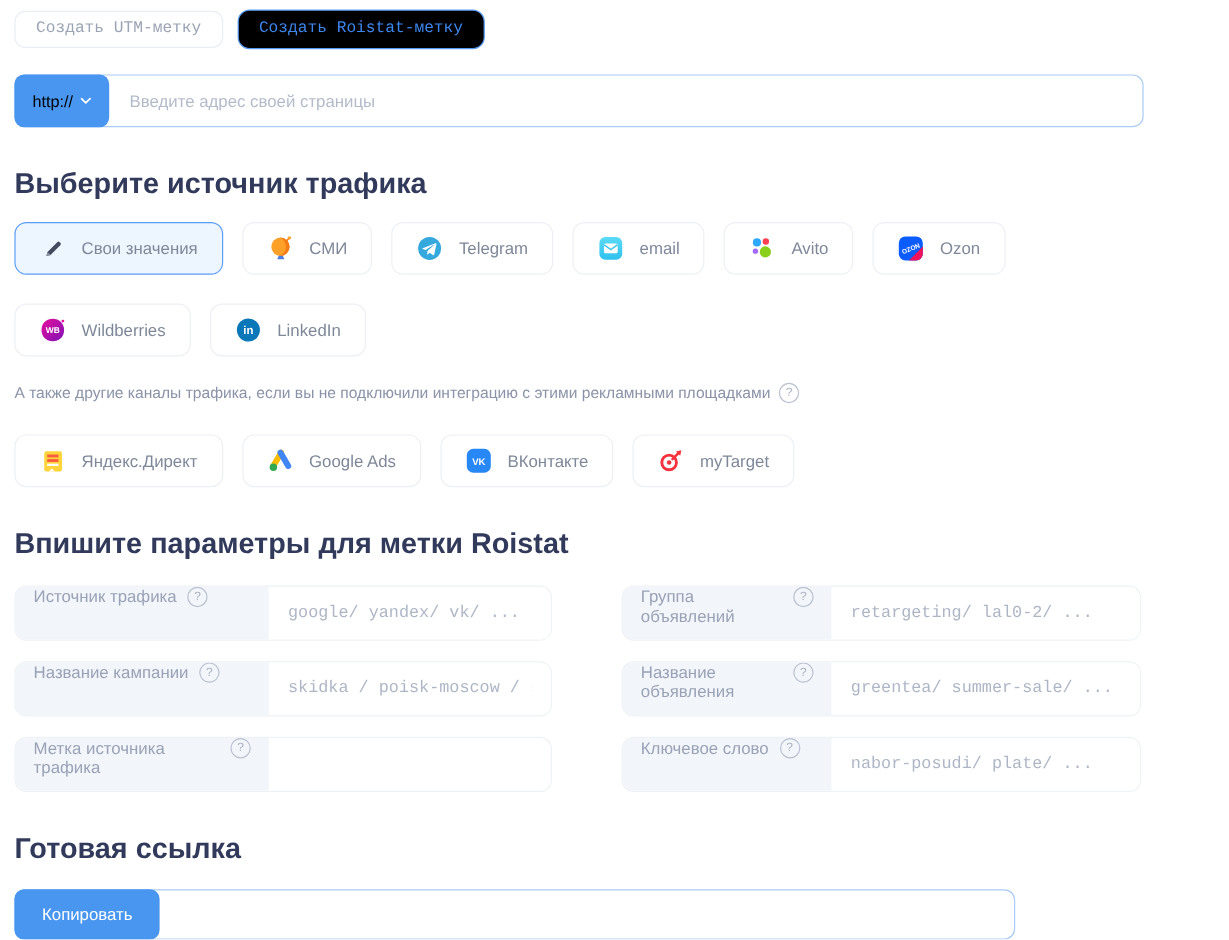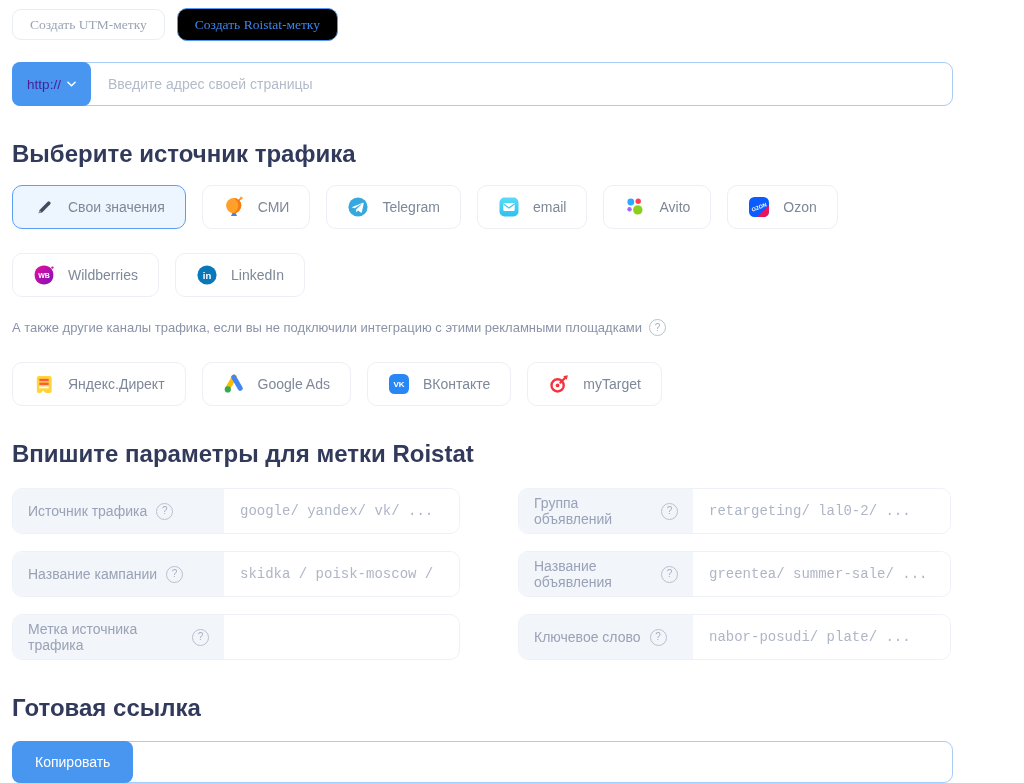--- a/index.html
+++ b/index.html
@@ -3,27 +3,27 @@
 <meta charset="utf-8">
 <style>
   html,body{margin:0;padding:0;width:1024px;height:783px;overflow:hidden;background:#fff;
     font-family:"Liberation Sans",sans-serif;-webkit-font-smoothing:antialiased;}
   .wrap{padding:8px 12px 0 12px;width:941px;}
 
   
   .tabs{display:flex;gap:12px;align-items:center;}
   .tab{height:31px;padding:0 17px;border:1px solid #e9edf4;border-radius:9px;background:#fff;
     color:#9aa4b5;font-size:13.5px;display:inline-flex;align-items:center;cursor:pointer;
-    font-family:Liberation Serif, serif;}
+    font-family:Liberation Mono, monospace;}
   .tab.active{background:#000000;border:1px solid #5599f2;color:#3c86ee;height:33px;border-radius:10px;}
 
   
   .urlbar{margin-top:21px;display:flex;align-items:stretch;width:941px;height:44px;
     border:1px solid #a9ccf6;border-radius:9px;box-sizing:border-box;background:#fff;}
-  .protocol{flex:0 0 79px;background:#4896f0;color:#4c1d95;font-size:13.5px;border-radius:8px;
+  .protocol{flex:0 0 79px;background:#4896f0;color:#000000;font-size:13.5px;border-radius:8px;
     display:flex;align-items:center;justify-content:center;gap:6px;cursor:pointer;margin:-1px 0 -1px -1px;}
   .urlbar input{flex:1;border:none;outline:none;background:transparent;padding:0 17px;font-size:14px;
     color:#39415c;font-family:"Liberation Sans",sans-serif;}
   .urlbar input::placeholder{color:#b3bbca;}
 
   h2{font-size:24px;font-weight:700;color:#323a5c;margin:34px 0 17px 0;}
 
   
   .chips{display:flex;flex-wrap:wrap;gap:24px 16px;}
   .chip{height:44px;box-sizing:border-box;display:inline-flex;align-items:center;gap:13px;
@@ -33,30 +33,30 @@
   .chip .ic{width:22px;height:22px;display:inline-flex;align-items:center;justify-content:center;flex:0 0 auto;}
 
   .note{margin:22px 0 26px 0;font-size:13px;color:#8a93a8;display:flex;align-items:center;gap:7px;}
   .q{width:15px;height:15px;border:1px solid #b9c0cf;border-radius:50%;font-size:10px;color:#a8afbe;
     display:inline-flex;align-items:center;justify-content:center;flex:0 0 auto;line-height:1;}
 
   
   .fgrid{display:grid;grid-template-columns:448px 433px;gap:17px 58px;margin-top:20px;}
   .field{display:flex;height:46px;box-sizing:border-box;border:1px solid #eef1f6;border-radius:10px;
     overflow:hidden;background:#fff;align-items:stretch;}
-  .flabel{background:#f2f5fa;display:flex;align-items:center;gap:9px;padding:0 15px;
+  .flabel{background:#f2f5fa;display:flex;align-items:flex-start;gap:9px;padding:0 15px;
     font-size:14px;color:#99a2b6;flex:0 0 auto;box-sizing:border-box;}
   .fgrid .field:nth-child(odd) .flabel{width:211px;}
   .fgrid .field:nth-child(even) .flabel{width:174px;}
   .field input{flex:1;min-width:0;border:none;outline:none;padding:0 16px;font-size:14px;color:#4d7c0f;
     font-family:Liberation Mono, monospace;}
   .field input::placeholder{color:#aeb6c6;}
 
   
-  .resultbar{display:flex;align-items:stretch;width:941px;height:42px;box-sizing:border-box;
+  .resultbar{display:flex;align-items:stretch;width:834px;height:42px;box-sizing:border-box;
     border:1px solid #a9ccf6;border-radius:9px;background:#fff;margin-top:19px;}
   .copybtn{flex:0 0 auto;margin:-1px 0 -1px -1px;padding:0 23px;background:#4896f0;color:#fff;
     border:none;border-radius:8px;font-size:14px;cursor:pointer;font-family:"Liberation Sans",sans-serif;}
   .resultbar input{flex:1;border:none;outline:none;background:transparent;padding:0 16px;font-size:14px;color:#39415c;}
 
   .translit{margin-top:14px;display:flex;align-items:center;gap:9px;}
   .cbox{width:13px;height:13px;border:1.5px solid #7ab1f2;border-radius:3px;background:#fff;cursor:pointer;flex:0 0 auto;}
   .translit span{font-size:12px;color:#7e89a1;}
   text{font-family:"Liberation Sans",sans-serif;}
 </style>

